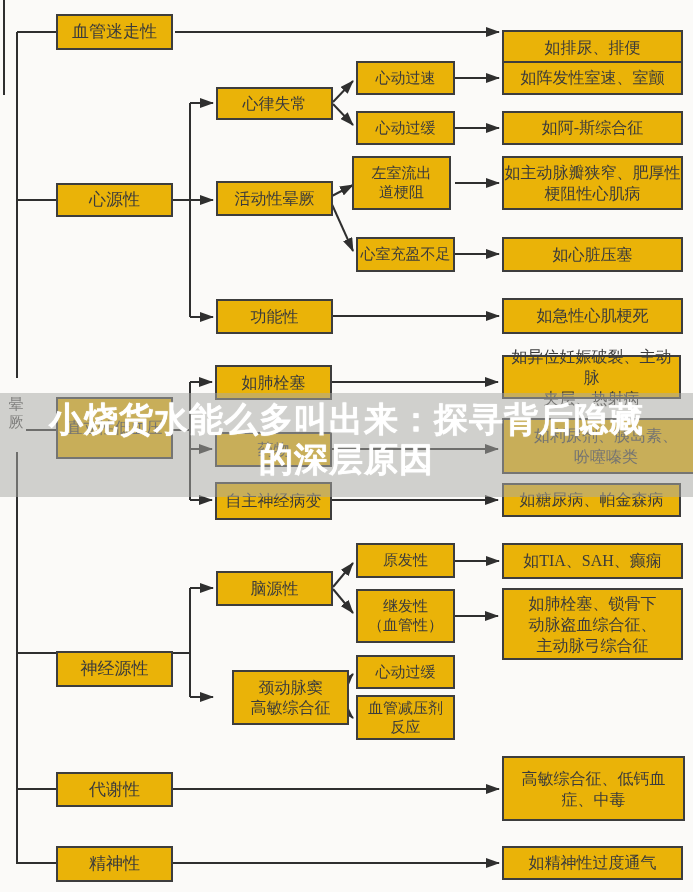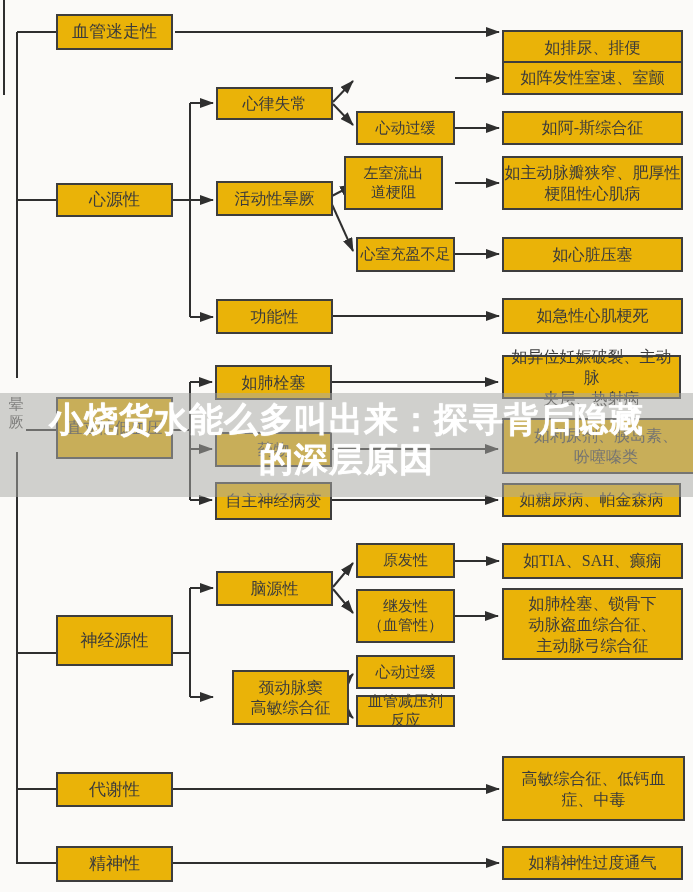--- a/index.html
+++ b/index.html
@@ -102,43 +102,44 @@
       <path d="M173 863 H499" marker-end="url(#ah)"></path>
     </g>
   </svg>
 
   <div id="root-label">晕
 厥</div>
 
   <div class="bx f17" style="left:56px;top:14px;width:117px;height:36px">血管迷走性</div>
   <div class="bx f17" style="left:56px;top:183px;width:117px;height:34px">心源性</div>
   <div class="bx f16" style="left:56px;top:397px;width:117px;height:62px">直立性低血压</div>
-  <div class="bx f17" style="left:56px;top:615px;width:117px;height:51px">神经源性</div>
+  <div class="bx f17" style="left:56px;top:651px;width:117px;height:36px">神经源性</div>
   <div class="bx f17" style="left:56px;top:772px;width:117px;height:35px">代谢性</div>
   <div class="bx f17" style="left:56px;top:846px;width:117px;height:36px">精神性</div>
 
   <div class="bx f16" style="left:216px;top:87px;width:117px;height:33px">心律失常</div>
   <div class="bx f16" style="left:216px;top:181px;width:117px;height:35px">活动性晕厥</div>
   <div class="bx f16" style="left:216px;top:299px;width:117px;height:35px">功能性</div>
   <div class="bx f16" style="left:215px;top:365px;width:117px;height:35px">如肺栓塞</div>
   <div class="bx f16" style="left:215px;top:432px;width:117px;height:35px">药物</div>
   <div class="bx f16" style="left:215px;top:482px;width:117px;height:38px">自主神经病变</div>
   <div class="bx f16" style="left:216px;top:571px;width:117px;height:35px">脑源性</div>
   <div class="bx f16" style="left:232px;top:670px;width:117px;height:55px">颈动脉窦
 高敏综合征</div>
 
+  <div class="bx f15" style="left:356px;top:61px;width:99px;height:34px">心动过速</div>
   <div class="bx f15" style="left:356px;top:111px;width:99px;height:34px">心动过缓</div>
-  <div class="bx f15" style="left:344px;top:156px;width:99px;height:54px">左室流出
+  <div class="bx f15" style="left:352px;top:156px;width:99px;height:54px">左室流出
 道梗阻</div>
   <div class="bx f15" style="left:356px;top:237px;width:99px;height:35px">心室充盈不足</div>
   <div class="bx f15" style="left:356px;top:543px;width:99px;height:35px">原发性</div>
   <div class="bx f15" style="left:356px;top:589px;width:99px;height:54px">继发性
 （血管性）</div>
   <div class="bx f15" style="left:356px;top:655px;width:99px;height:34px">心动过缓</div>
-  <div class="bx f15" style="left:356px;top:695px;width:99px;height:32px">血管减压剂
+  <div class="bx f15" style="left:356px;top:695px;width:99px;height:45px">血管减压剂
 反应</div>
 
   <div class="bx f16" style="left:502px;top:30px;width:181px;height:36px">如排尿、排便</div>
   <div class="bx f16" style="left:502px;top:61px;width:181px;height:34px">如阵发性室速、室颤</div>
   <div class="bx f16" style="left:502px;top:111px;width:181px;height:34px">如阿-斯综合征</div>
   <div class="bx f16 exl" style="left:502px;top:156px;width:181px;height:54px">如主动脉瓣狭窄、肥厚性
 梗阻性心肌病</div>
   <div class="bx f16" style="left:502px;top:237px;width:181px;height:35px">如心脏压塞</div>
   <div class="bx f16" style="left:502px;top:298px;width:181px;height:36px">如急性心肌梗死</div>
   <div class="bx f16 exl" style="left:502px;top:355px;width:179px;height:44px">如异位妊娠破裂、主动脉

